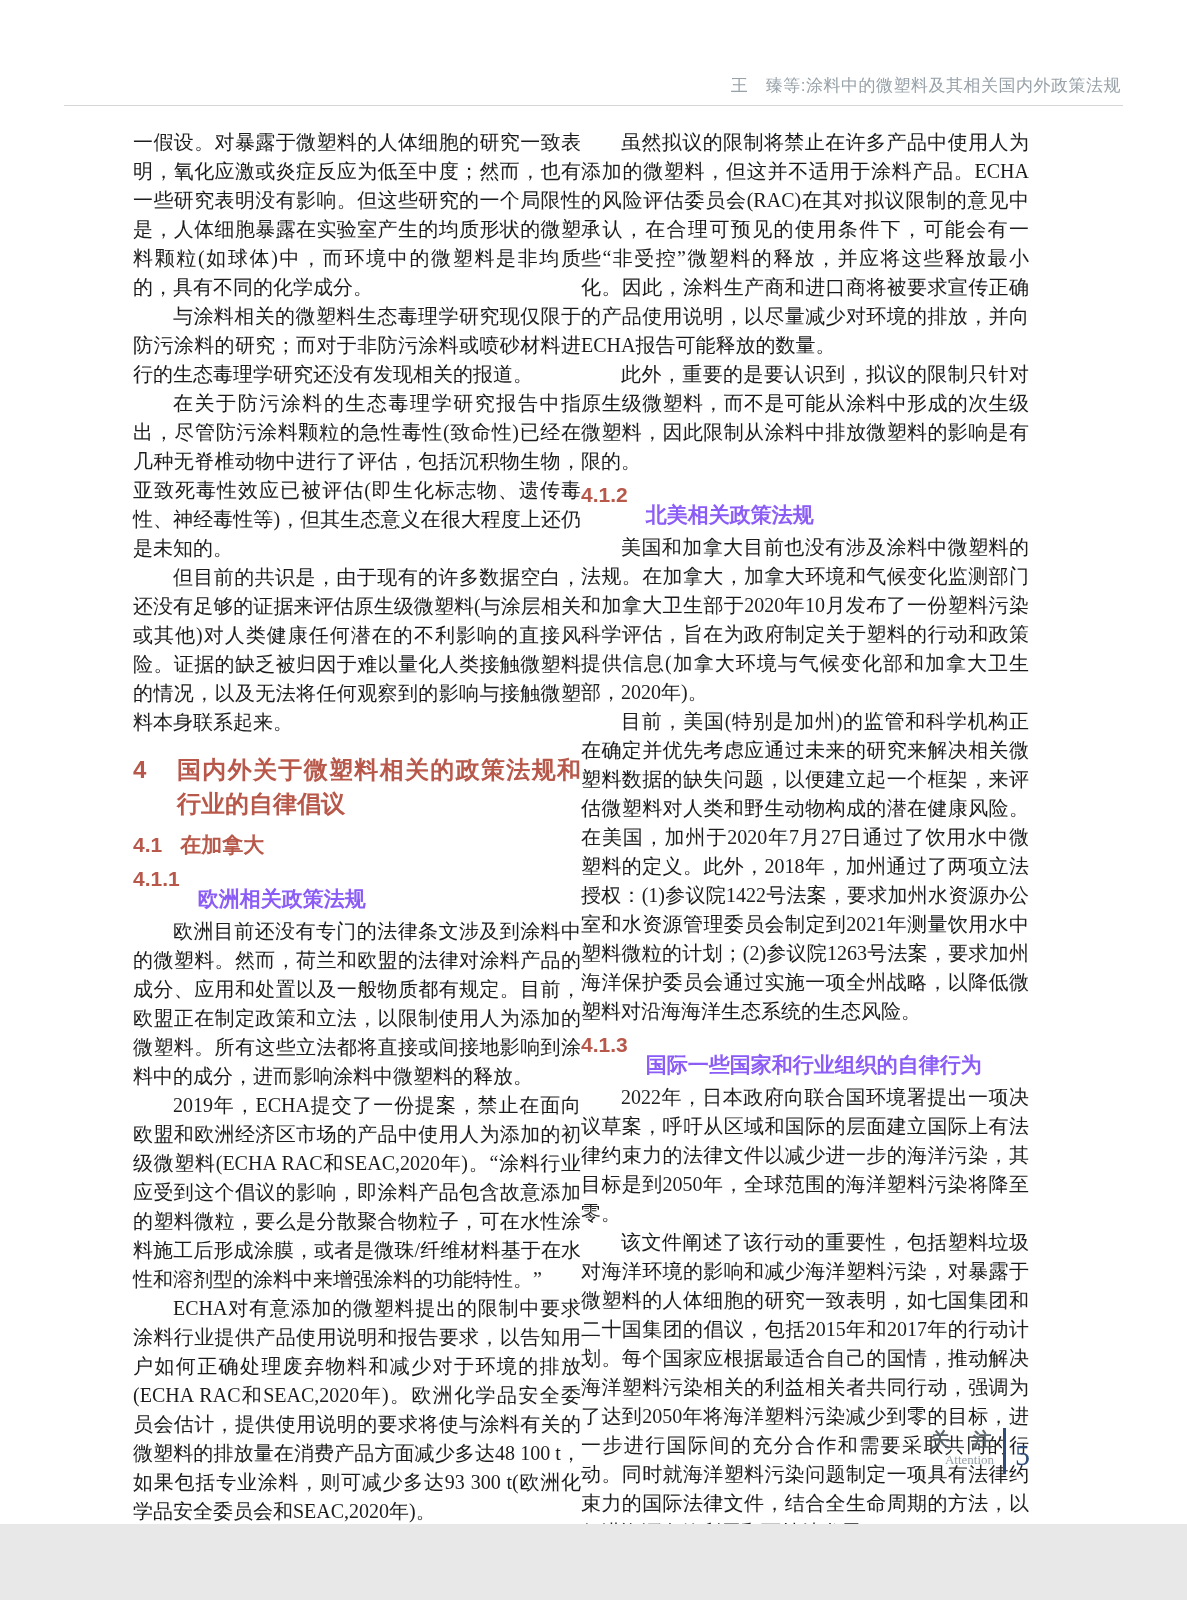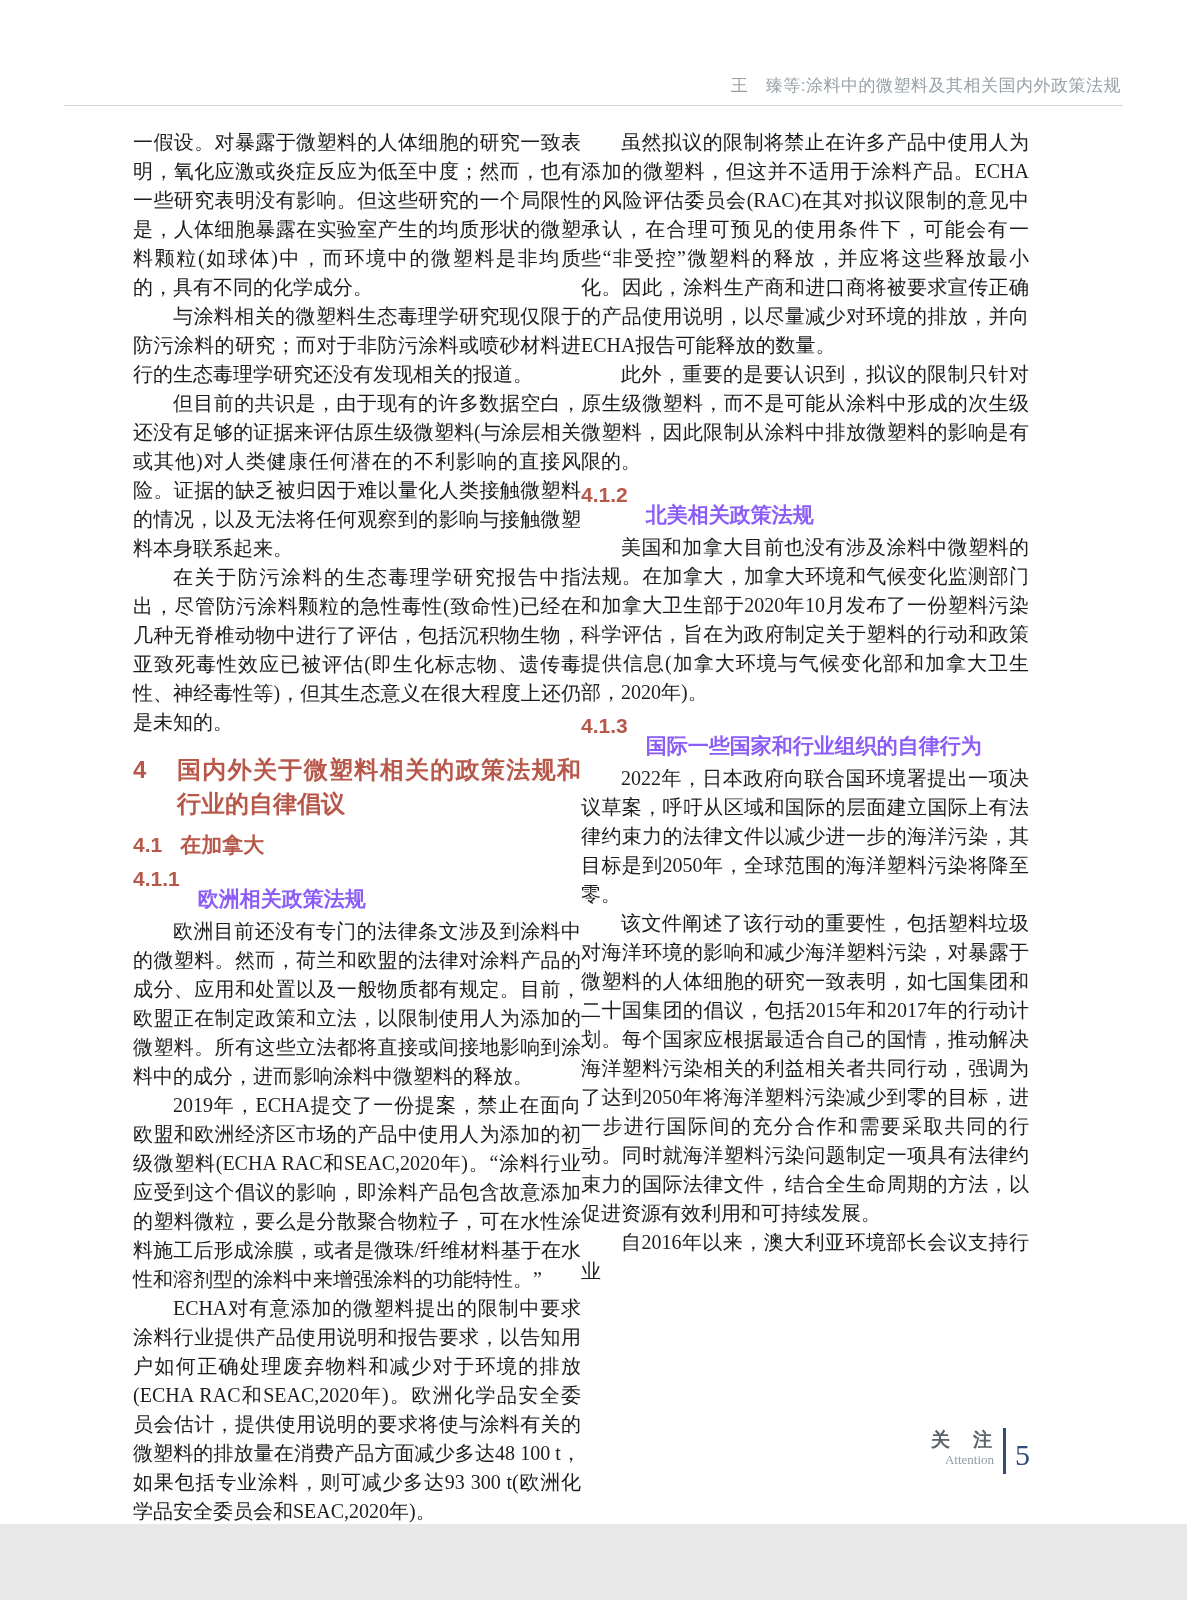--- a/index.html
+++ b/index.html
@@ -126,22 +126,22 @@
 <div class="page">
 
   <div class="running-header">王　臻等:涂料中的微塑料及其相关国内外政策法规</div>
   <div class="header-rule"></div>
 
   <div class="content">
 
     <div class="col">
       <p class="para no-indent">一假设。对暴露于微塑料的人体细胞的研究一致表明，氧化应激或炎症反应为低至中度；然而，也有一些研究表明没有影响。但这些研究的一个局限性是，人体细胞暴露在实验室产生的均质形状的微塑料颗粒(如球体)中，而环境中的微塑料是非均质的，具有不同的化学成分。</p>
       <p class="para">与涂料相关的微塑料生态毒理学研究现仅限于防污涂料的研究；而对于非防污涂料或喷砂材料进行的生态毒理学研究还没有发现相关的报道。</p>
+      <p class="para">在关于防污涂料的生态毒理学研究报告中指出，尽管防污涂料颗粒的急性毒性(致命性)已经在几种无脊椎动物中进行了评估，包括沉积物生物，亚致死毒性效应已被评估(即生化标志物、遗传毒性、神经毒性等)，但其生态意义在很大程度上还仍是未知的。</p>
       <p class="para">但目前的共识是，由于现有的许多数据空白，还没有足够的证据来评估原生级微塑料(与涂层相关或其他)对人类健康任何潜在的不利影响的直接风险。证据的缺乏被归因于难以量化人类接触微塑料的情况，以及无法将任何观察到的影响与接触微塑料本身联系起来。</p>
-      <p class="para">在关于防污涂料的生态毒理学研究报告中指出，尽管防污涂料颗粒的急性毒性(致命性)已经在几种无脊椎动物中进行了评估，包括沉积物生物，亚致死毒性效应已被评估(即生化标志物、遗传毒性、神经毒性等)，但其生态意义在很大程度上还仍是未知的。</p>
 
       <div class="h4">
         <span class="h4-num">4</span>
         <span class="h4-title">国内外关于微塑料相关的政策法规和行业的自律倡议</span>
       </div>
 
       <div class="h-sub red-title">
         <span class="num">4.1</span>
         <span class="title">在加拿大</span>
       </div>
@@ -159,20 +159,21 @@
     <div class="col">
       <p class="para">虽然拟议的限制将禁止在许多产品中使用人为添加的微塑料，但这并不适用于涂料产品。ECHA的风险评估委员会(RAC)在其对拟议限制的意见中承认，在合理可预见的使用条件下，可能会有一些“非受控”微塑料的释放，并应将这些释放最小化。因此，涂料生产商和进口商将被要求宣传正确的产品使用说明，以尽量减少对环境的排放，并向ECHA报告可能释放的数量。</p>
       <p class="para">此外，重要的是要认识到，拟议的限制只针对原生级微塑料，而不是可能从涂料中形成的次生级微塑料，因此限制从涂料中排放微塑料的影响是有限的。</p>
 
       <div class="h-sub black-title">
         <span class="num">4.1.2</span>
         <span class="title">北美相关政策法规</span>
       </div>
 
       <p class="para">美国和加拿大目前也没有涉及涂料中微塑料的法规。在加拿大，加拿大环境和气候变化监测部门和加拿大卫生部于2020年10月发布了一份塑料污染科学评估，旨在为政府制定关于塑料的行动和政策提供信息(加拿大环境与气候变化部和加拿大卫生部，2020年)。</p>
+      <p class="para">目前，美国(特别是加州)的监管和科学机构正在确定并优先考虑应通过未来的研究来解决相关微塑料数据的缺失问题，以便建立起一个框架，来评估微塑料对人类和野生动物构成的潜在健康风险。在美国，加州于2020年7月27日通过了饮用水中微塑料的定义。此外，2018年，加州通过了两项立法授权：(1)参议院1422号法案，要求加州水资源办公室和水资源管理委员会制定到2021年测量饮用水中塑料微粒的计划；(2)参议院1263号法案，要求加州海洋保护委员会通过实施一项全州战略，以降低微塑料对沿海海洋生态系统的生态风险。</p>
 
       <div class="h-sub black-title">
         <span class="num">4.1.3</span>
         <span class="title">国际一些国家和行业组织的自律行为</span>
       </div>
 
       <p class="para">2022年，日本政府向联合国环境署提出一项决议草案，呼吁从区域和国际的层面建立国际上有法律约束力的法律文件以减少进一步的海洋污染，其目标是到2050年，全球范围的海洋塑料污染将降至零。</p>
       <p class="para">该文件阐述了该行动的重要性，包括塑料垃圾对海洋环境的影响和减少海洋塑料污染，对暴露于微塑料的人体细胞的研究一致表明，如七国集团和二十国集团的倡议，包括2015年和2017年的行动计划。每个国家应根据最适合自己的国情，推动解决海洋塑料污染相关的利益相关者共同行动，强调为了达到2050年将海洋塑料污染减少到零的目标，进一步进行国际间的充分合作和需要采取共同的行动。同时就海洋塑料污染问题制定一项具有法律约束力的国际法律文件，结合全生命周期的方法，以促进资源有效利用和可持续发展。</p>
       <p class="para">自2016年以来，澳大利亚环境部长会议支持行业</p>
     </div>

